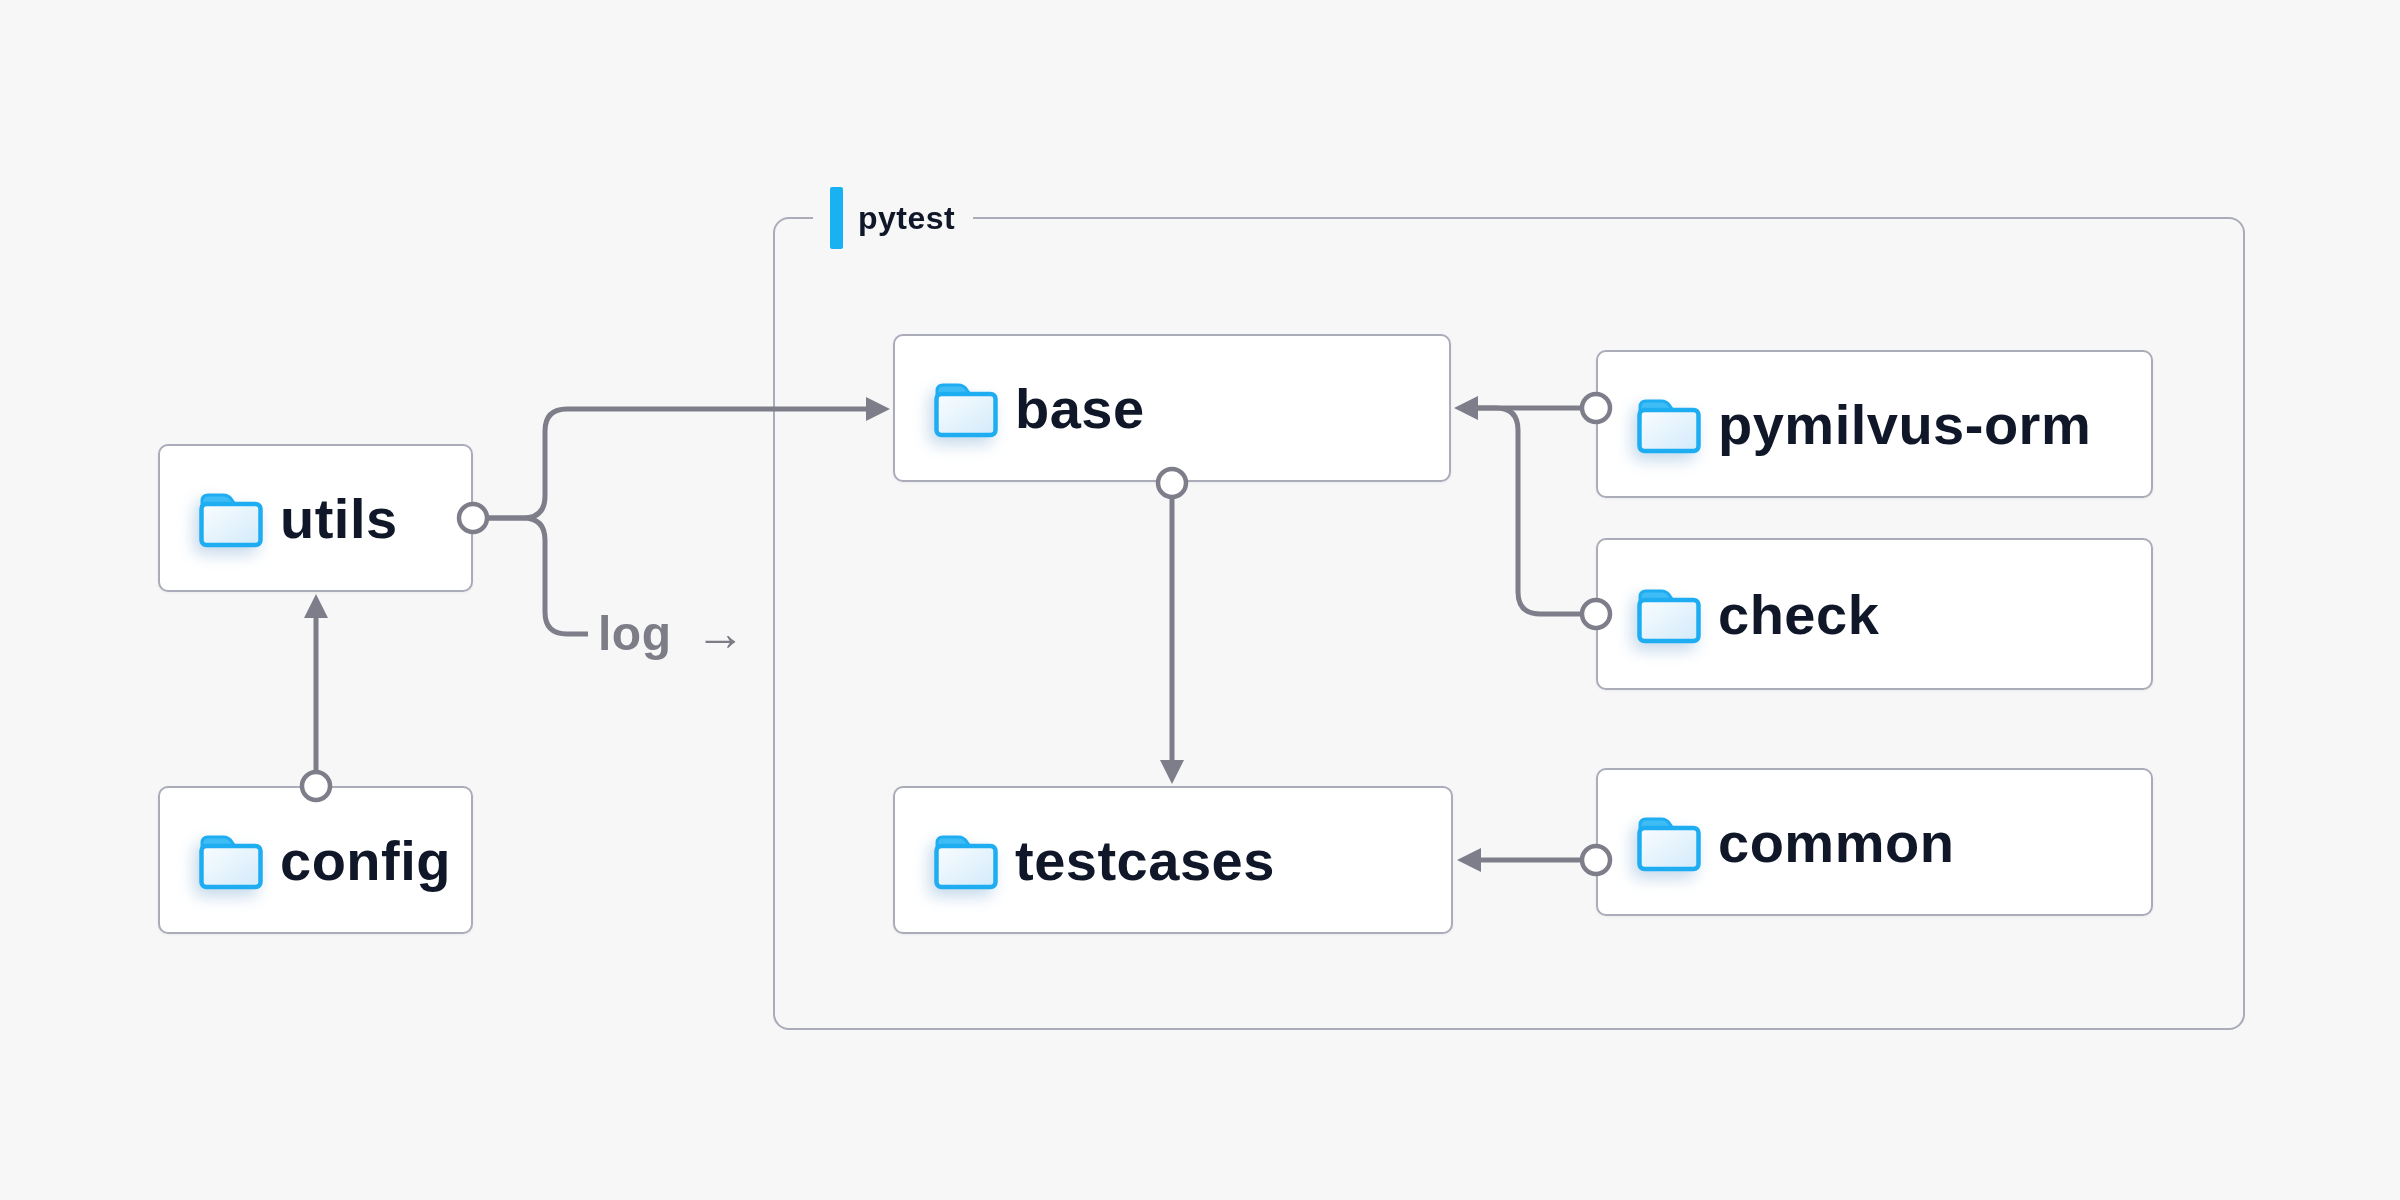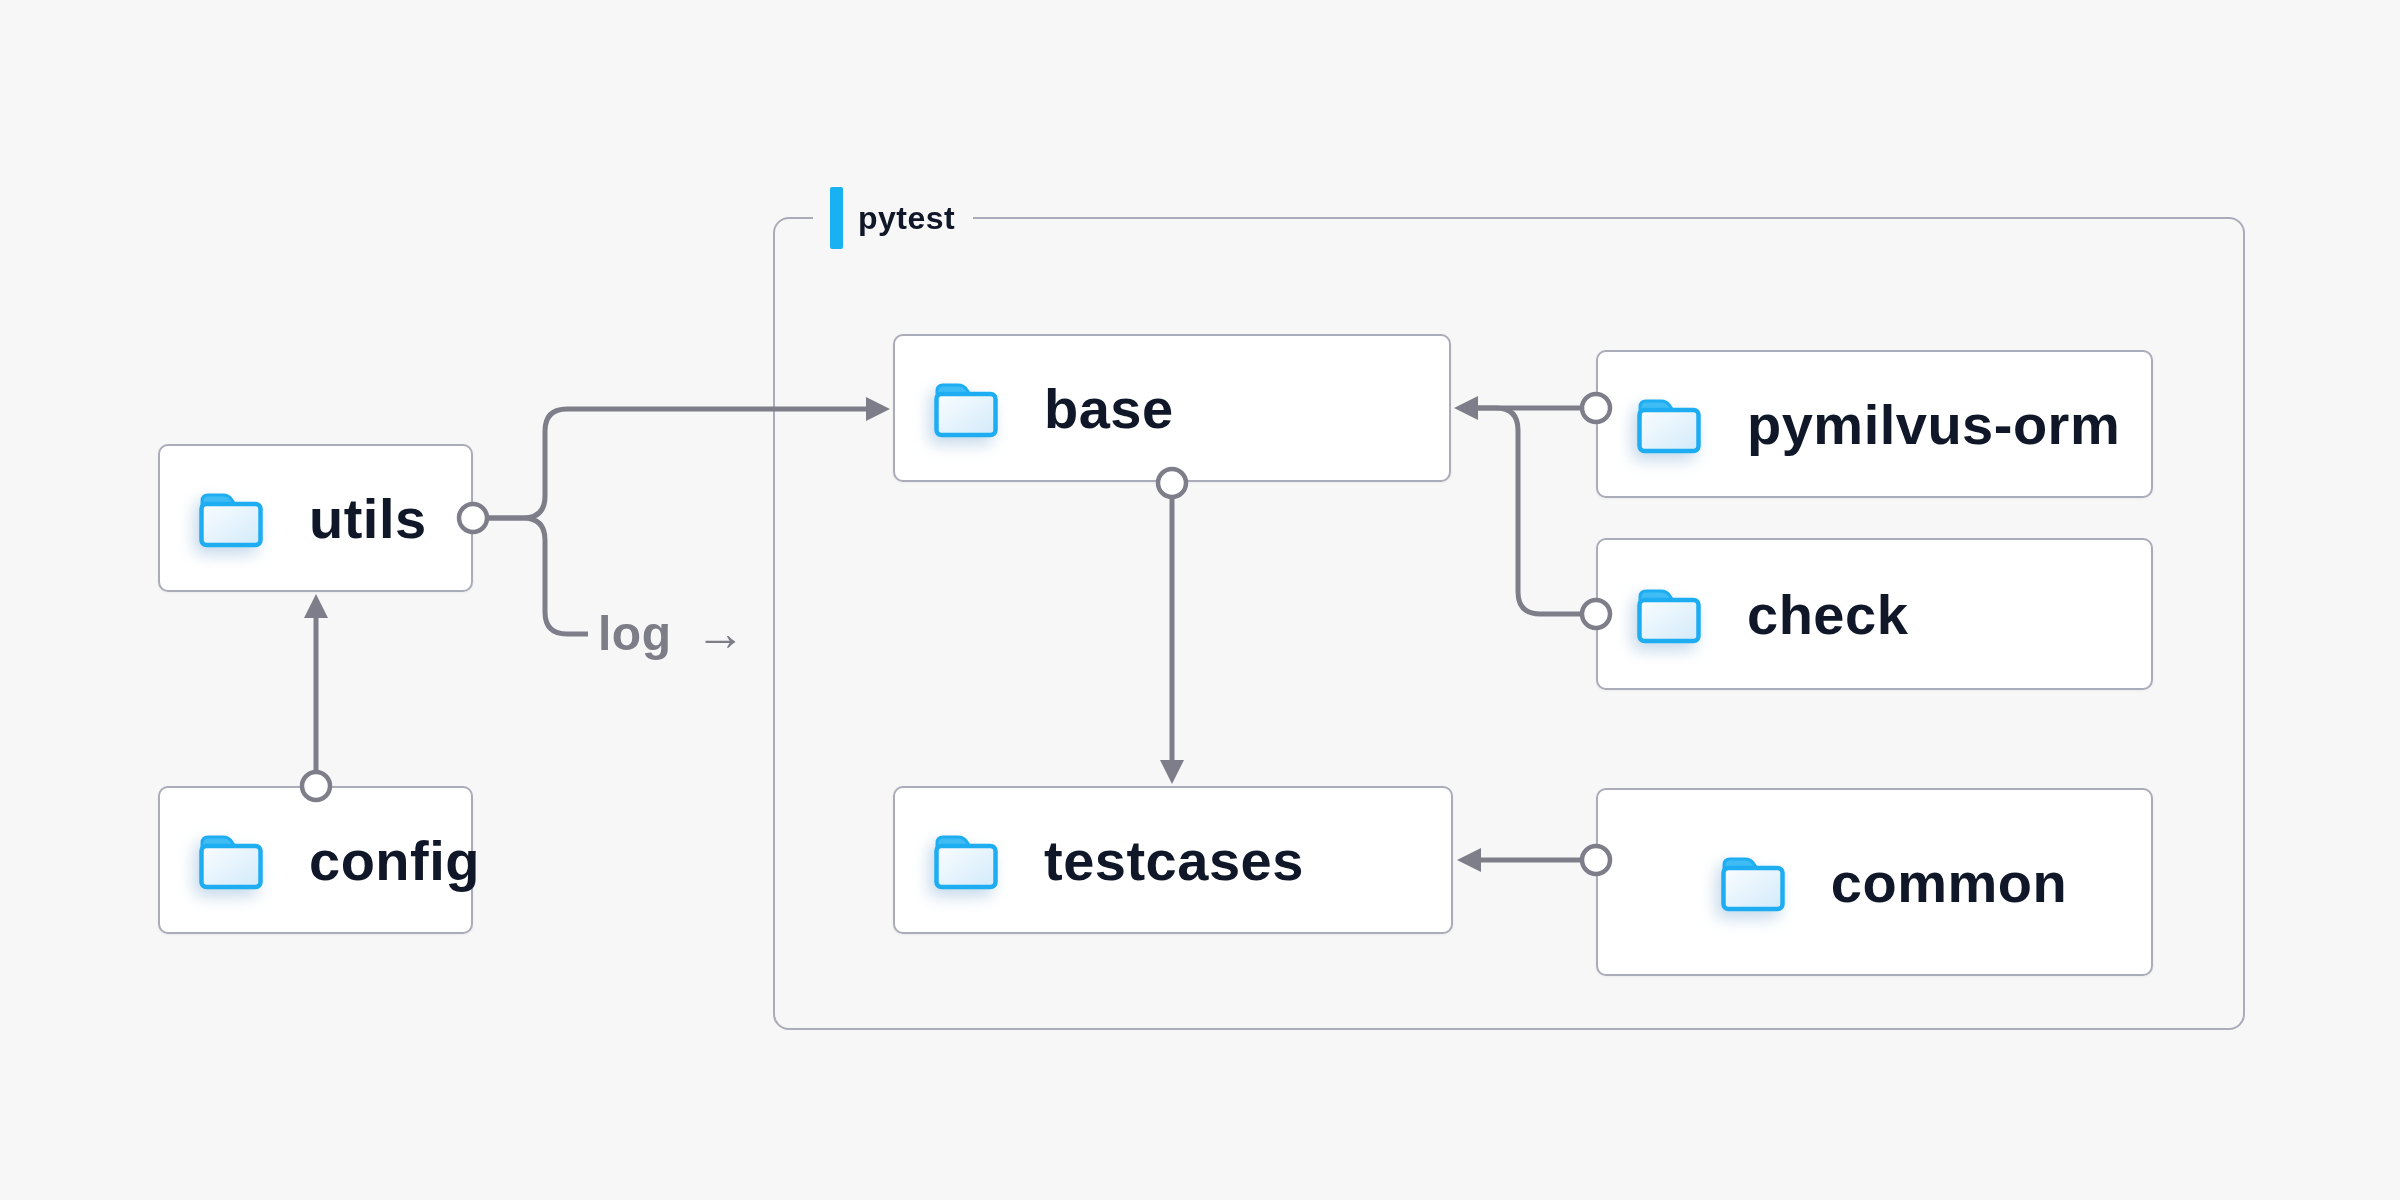--- a/index.html
+++ b/index.html
@@ -54,21 +54,21 @@
     letter-spacing:.5px;
   }
 
   
   .node{
     position:absolute;
     background:var(--c-node-bg);
     border:2px solid var(--c-border);
     border-radius:10px;
     display:flex;align-items:center;
-    padding-left:37px;gap:44px;
+    padding-left:37px;gap:15px;
     z-index:2;
     box-shadow:0 1px 3px rgba(16,24,40,.05);
   }
   .node .lbl{
     font-size:56px;font-weight:bold;
     color:var(--c-text);
     letter-spacing:.5px;
     white-space:nowrap;
   }
   .folder{
@@ -78,21 +78,21 @@
   }
   .fold-tab{fill:var(--c-folder-tab);stroke:var(--c-folder-stroke);stroke-width:3;stroke-linejoin:round;}
   .fold-body{fill:url(#fGrad);stroke:var(--c-folder-stroke);stroke-width:4.5;}
 
   #n-utils    {left:158px; top:444px; width:315px; height:148px;}
   #n-config   {left:158px; top:786px; width:315px; height:148px;}
   #n-base     {left:893px; top:334px; width:558px; height:148px;}
   #n-testcases{left:893px; top:786px; width:560px; height:148px;}
   #n-pymilvus {left:1596px;top:334px; width:557px; height:148px;margin-top:16px;}
   #n-check    {left:1596px;top:538px; width:557px; height:152px;}
-  #n-common   {left:1596px;top:788px; width:557px; height:188px;justify-content:center;}
+  #n-common   {left:1596px;top:768px; width:557px; height:148px;}
 
   
   svg.edges{
     position:absolute;inset:0;
     width:2400px;height:1200px;
     z-index:3;
     pointer-events:none;
   }
   .edge-line{fill:none;stroke:var(--c-edge);stroke-width:5;}
   .edge-head{fill:var(--c-edge);stroke:none;}

